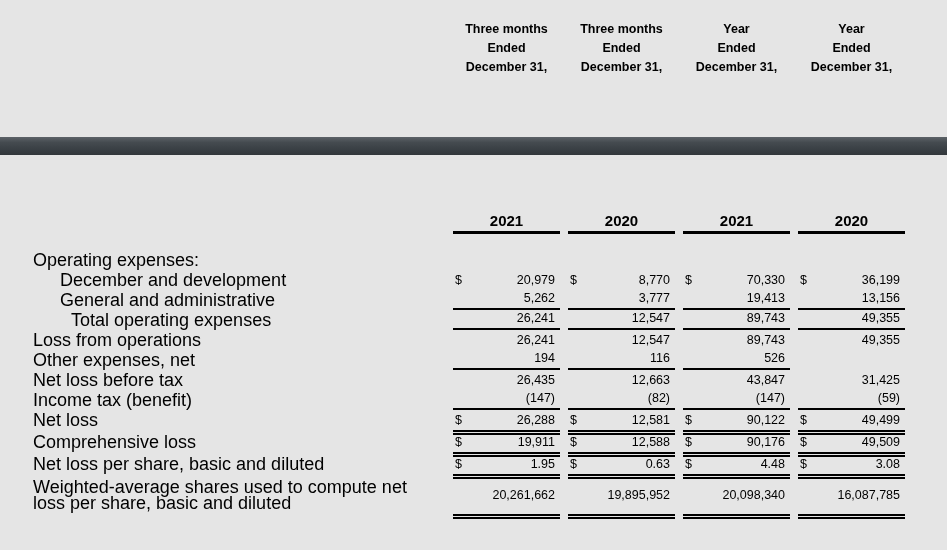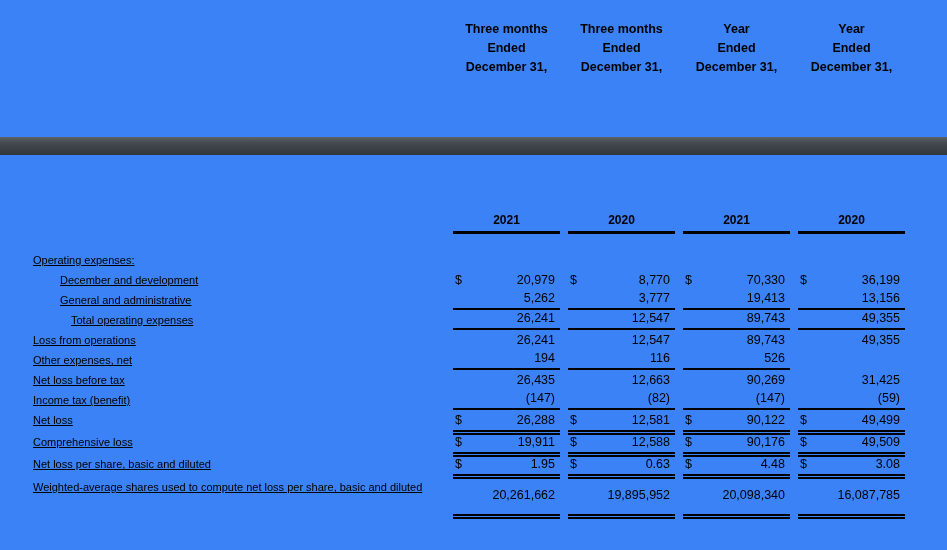--- a/index.html
+++ b/index.html
@@ -6,21 +6,21 @@
     margin: 0;
     padding: 0;
     background: #ffffff;
     font-family: "Liberation Sans", sans-serif;
     color: #000000;
   }
   .sheet {
     position: relative;
     width: 947px;
     height: 550px;
-    background: #3b82f6;
+    background: #e5e5e5;
     overflow: hidden;
   }
 
   
   .period-headers {
     position: absolute;
     top: 20px;
     left: 453px;
     display: flex;
   }
@@ -48,21 +48,21 @@
     position: absolute;
     top: 212px;
     left: 453px;
     display: flex;
   }
   .ycol {
     width: 107px;
     margin-right: 8px;
     text-align: center;
     font-weight: bold;
-    font-size: 12px;
+    font-size: 15px;
     line-height: 17px;
     padding-bottom: 2px;
     border-bottom: 3px solid #000000;
     box-sizing: border-box;
   }
 
   
   .rows {
     position: absolute;
     top: 250px;
@@ -76,23 +76,22 @@
   }
   .row:nth-child(9),
   .row:nth-child(10),
   .row:nth-child(11) { height: 22px; }
   .row:nth-child(12) { height: 40px; }
 
   .lbl {
     width: 412px;
     box-sizing: border-box;
     padding-right: 12px;
-    font-size: 11px;
+    font-size: 18px;
     line-height: 20px;
-    text-decoration: underline;
   }
   .row:nth-child(12) .lbl { line-height: 16px; padding-top: 3px; }
   .indent1 { padding-left: 27px; }
   .indent2 { padding-left: 38px; }
 
   .cg {
     width: 107px;
     margin-left: 8px;
     align-self: stretch;
     display: flex;
@@ -269,21 +268,21 @@
         <div class="cg">
           <span class="dollar"></span>
           <span class="val">26,435</span>
         </div>
         <div class="cg">
           <span class="dollar"></span>
           <span class="val">12,663</span>
         </div>
         <div class="cg">
           <span class="dollar"></span>
-          <span class="val">90,269</span>
+          <span class="val">43,847</span>
         </div>
         <div class="cg">
           <span class="dollar"></span>
           <span class="val">31,425</span>
         </div>
       </div>
       <div class="row">
         <div class="lbl">Income tax (benefit)</div>
         <div class="cg u1">
           <span class="dollar"></span>

